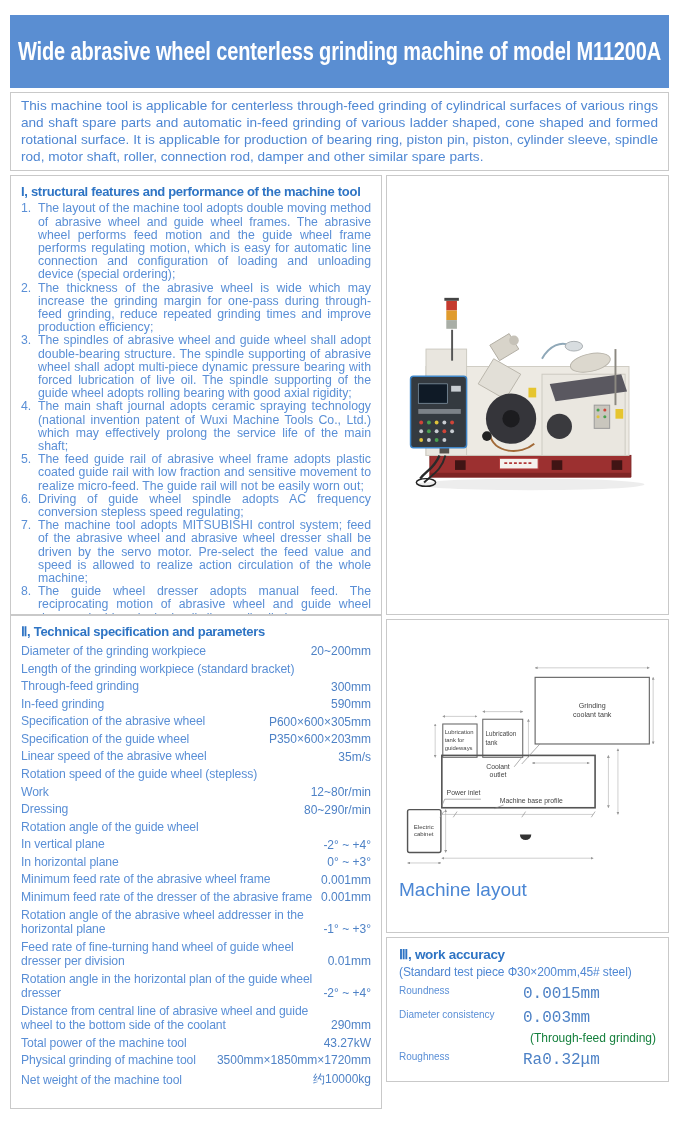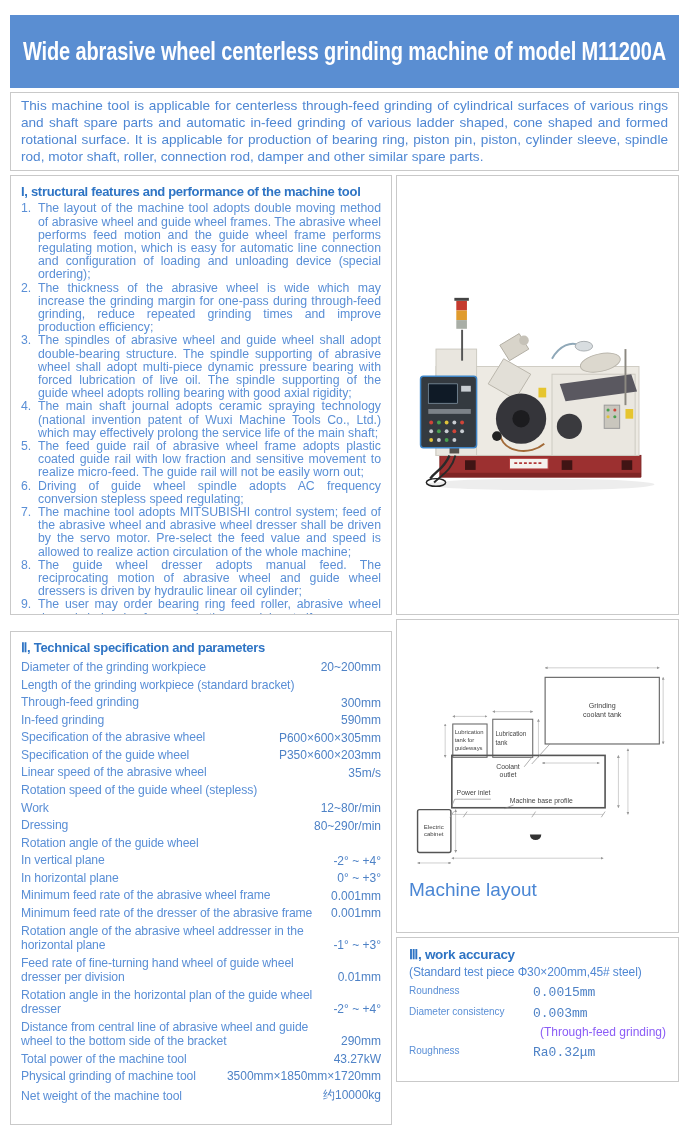--- a/index.html
+++ b/index.html
@@ -1,28 +1,28 @@
 <!DOCTYPE html>
 <html><head>
 <meta charset="utf-8">
 <style>
   html,body{margin:0;padding:0;background:#fff;}
   body{width:695px;height:1130px;font-family:"Liberation Sans",sans-serif;overflow:hidden;}
-  .wrap{padding:15px 16px 0 10px;}
+  .wrap{padding:15px 26px 0 10px;}
 
   
   .banner{height:73px;background:#5a8ed2;display:flex;align-items:center;justify-content:center;overflow:hidden;}
   .banner h1{margin:0;color:#fff;font-size:26px;font-weight:bold;white-space:nowrap;transform:scaleX(.77);transform-origin:center;letter-spacing:-.2px;}
 
   
   .intro{margin-top:4px;border:1px solid #c9c9c9;padding:5px 10px;color:#4f87d3;font-size:13.6px;line-height:1.24;text-align:justify;}
 
   
   .cols{display:flex;gap:4px;margin-top:4px;}
-  .col-l{width:390px;display:flex;flex-direction:column;gap:16px;}
+  .col-l{width:390px;display:flex;flex-direction:column;gap:0;}
   .col-r{width:283px;display:flex;flex-direction:column;gap:4px;}
   .box{border:1px solid #c9c9c9;background:#fff;box-sizing:border-box;overflow:hidden;}
 
   h2{margin:0 0 3px 0;font-size:13px;font-weight:bold;color:#2e74c4;letter-spacing:-.3px;white-space:nowrap;}
 
   
   .box-feat{height:440px;padding:8px 10px;}
   .feat-list{counter-reset:feat;color:#5a8fd6;font-size:12.3px;line-height:13.2px;}
   .feat-item{display:flex;counter-increment:feat;}
   .feat-item::before{content:counter(feat) ".";flex:0 0 17px;}
@@ -40,22 +40,22 @@
   
   .box-layout{height:314px;padding:4px 12px;display:flex;flex-direction:column;align-items:flex-start;}
   .layout-caption{color:#4a86d4;font-size:19px;text-align:center;margin-top:-4px;}
 
   
   .box-acc{height:145px;padding:8px 12px;}
   .acc-title{font-size:13.5px;}
   .acc-sub{color:#4f87d3;font-size:12px;letter-spacing:-.1px;margin-bottom:5px;white-space:nowrap;}
   .acc-row{display:flex;margin-top:6px;}
   .acc-label{flex:0 0 124px;color:#5a8fd6;font-size:10px;}
-  .acc-value{font-family:"Liberation Mono",monospace;font-size:13px;color:#4e82c6;}
-  .acc-note{text-align:right;color:#8b5cf6;font-size:12px;margin-top:4px;}
+  .acc-value{font-family:"Liberation Mono",monospace;font-size:16px;color:#4e82c6;}
+  .acc-note{text-align:right;color:#15803d;font-size:12px;margin-top:4px;}
   .acc-note:empty{display:none;margin:0;}
 
   svg text{font-family:"Liberation Sans",sans-serif;fill:#444;}
 </style>
 </head>
 <body>
 
 <div class="wrap">
 
   <div class="banner">
@@ -198,21 +198,21 @@
               <span class="spec-label">Feed rate of fine-turning hand wheel of guide wheel dresser per division</span>
               <span class="spec-value">0.01mm</span>
             </div>
 
             <div class="spec-row">
               <span class="spec-label">Rotation angle in the horizontal plan of the guide wheel dresser</span>
               <span class="spec-value">-2° ~ +4°</span>
             </div>
 
             <div class="spec-row">
-              <span class="spec-label">Distance from central line of abrasive wheel and guide wheel to the bottom side of the bracket</span>
+              <span class="spec-label">Distance from central line of abrasive wheel and guide wheel to the bottom side of the coolant</span>
               <span class="spec-value">290mm</span>
             </div>
 
             <div class="spec-row">
               <span class="spec-label">Total power of the machine tool</span>
               <span class="spec-value">43.27kW</span>
             </div>
 
             <div class="spec-row">
               <span class="spec-label">Physical grinding of machine tool</span>

